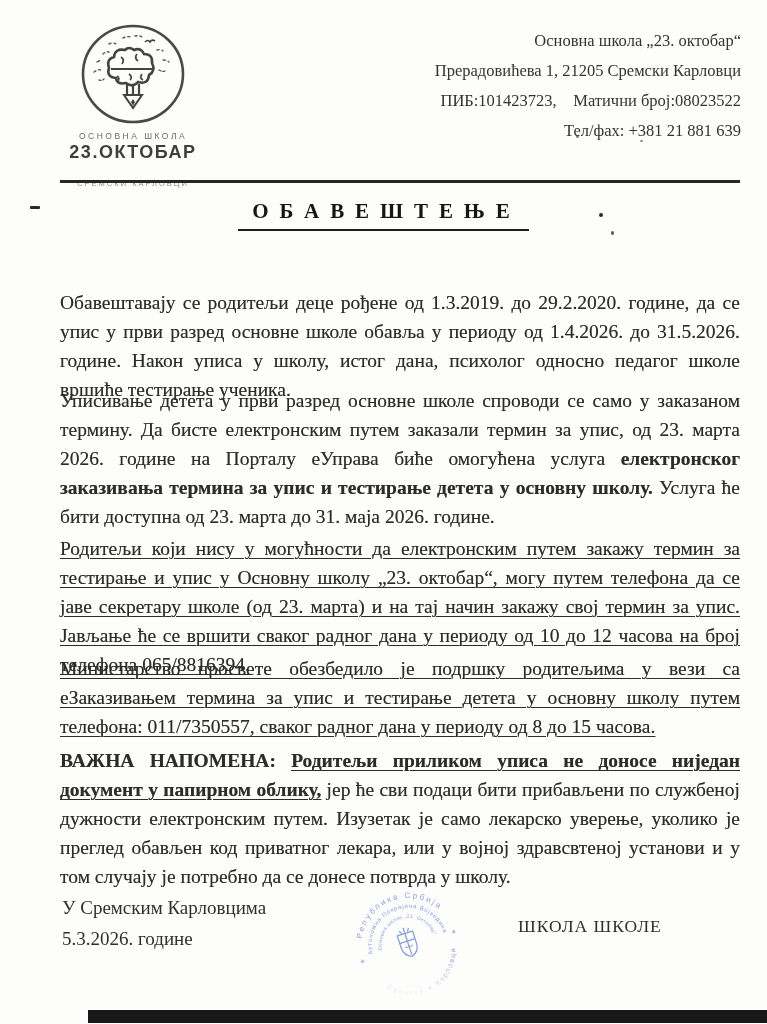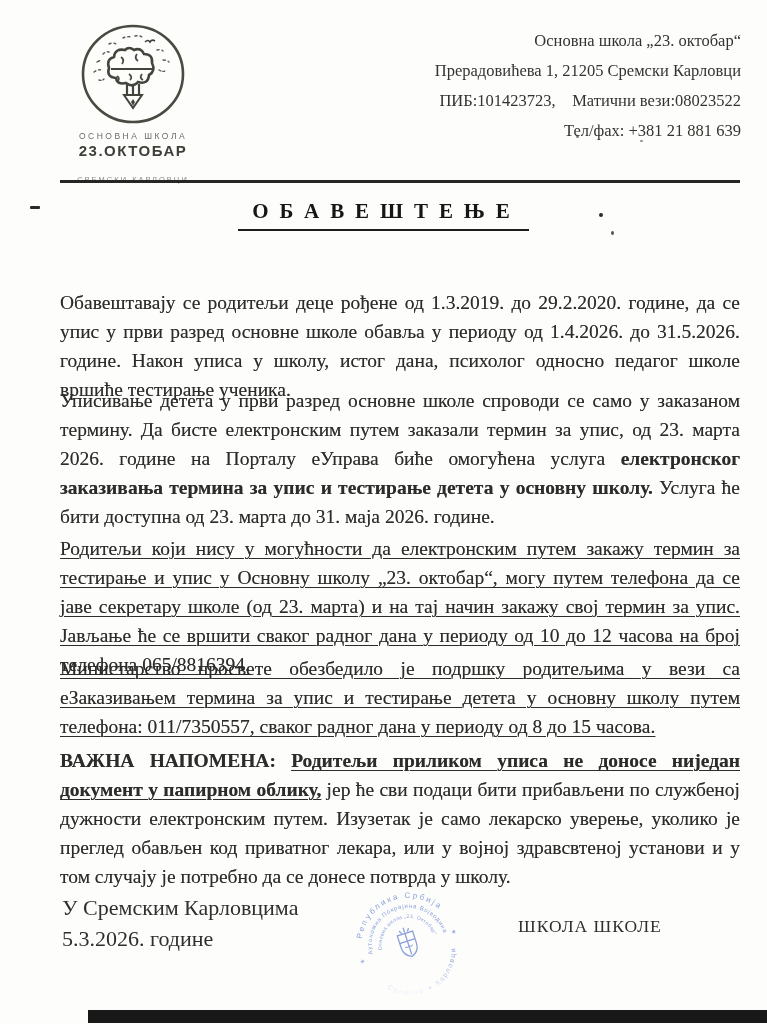--- a/index.html
+++ b/index.html
@@ -9,21 +9,21 @@
     margin:0 auto;
     background:#fdfdfc;
     font-family:"Liberation Serif", serif;
     color:#2d2d2d;
     overflow:hidden;
   }
   
   .logo-block{position:absolute;left:58px;top:24px;width:150px;text-align:center;}
   .logo-circle{display:block;margin:0 auto;}
   .logo-line1{font-family:"Liberation Sans",sans-serif;font-size:8.5px;letter-spacing:2.5px;color:#6b6b64;margin-top:3px;}
-  .logo-line2{font-family:"Liberation Sans",sans-serif;font-size:15px;font-weight:bold;letter-spacing:1.5px;color:#3f3f39;margin-top:1px;text-align:center;}
+  .logo-line2{font-family:"Liberation Sans",sans-serif;font-size:18px;font-weight:bold;letter-spacing:1.5px;color:#3f3f39;margin-top:1px;text-align:center;}
   .logo-line3{font-family:"Liberation Sans",sans-serif;font-size:7.5px;letter-spacing:2px;color:#8a8a82;margin-top:16px;}
   
   .header-right{
     position:absolute;top:26px;right:26px;width:470px;
     text-align:right;font-size:16.5px;line-height:30px;color:#33332f;
   }
   .header-right .hline{white-space:pre-wrap;}
   .hlink{text-decoration:underline;text-underline-offset:3px;}
   .header-rule{position:absolute;left:60px;top:180px;width:680px;height:3px;background:#262624;}
   
@@ -43,21 +43,21 @@
     text-shadow:0 0 0.5px rgba(45,45,42,0.55);
   }
   .p1{top:288px;}
   .p2{top:386px;}
   .p3{top:534px;}
   .p4{top:654px;}
   .p5{top:746px;}
   .b{font-weight:bold;}
   .u{text-decoration:underline;text-underline-offset:3px;text-decoration-thickness:1.2px;}
   
-  .footer-left{position:absolute;left:62px;top:892px;font-size:22px;line-height:31px;color:#2f2f2c;}
+  .footer-left{position:absolute;left:62px;top:892px;font-size:19px;line-height:31px;color:#2f2f2c;}
   .uprava{position:absolute;left:518px;top:916px;font-size:17.5px;letter-spacing:1px;color:#2f2f2c;}
   .stamp{position:absolute;left:348px;top:883px;width:120px;height:120px;}
   .stamp svg{transform:rotate(-18deg);}
   .stamp-fade{
     position:absolute;left:-4px;right:-4px;bottom:-6px;height:52px;
     background:linear-gradient(rgba(253,253,252,0), rgba(253,253,252,0.95) 75%);
     pointer-events:none;
   }
   
   .scan-bar{position:absolute;left:88px;right:0;top:1010px;height:13px;background:#181818;}
@@ -101,21 +101,21 @@
       <path d="M52,78 l2,-3 l2,3 l-2,4 z" fill="#44443c"></path>
     </svg>
     <div class="logo-line1">ОСНОВНА ШКОЛА</div>
     <div class="logo-line2">23.ОКТОБАР</div>
     <div class="logo-line3">СРЕМСКИ КАРЛОВЦИ</div>
   </div>
 
   <div class="header-right">
     <div class="hline">Основна школа „23. октобар“</div>
     <div class="hline">Прерадовићева 1, 21205 Сремски Карловци</div>
-    <div class="hline">ПИБ:101423723,    Матични вези:08023522</div>
+    <div class="hline">ПИБ:101423723,    Матични број:08023522</div>
     <div class="hline">Тел/фах: +381 21 881 639</div>
   </div>
 
   <div class="header-rule"></div>
 
   <div class="title-wrap">
     <span class="doc-title">ОБАВЕШТЕЊЕ</span>
   </div>
 
   <div class="para p1">

